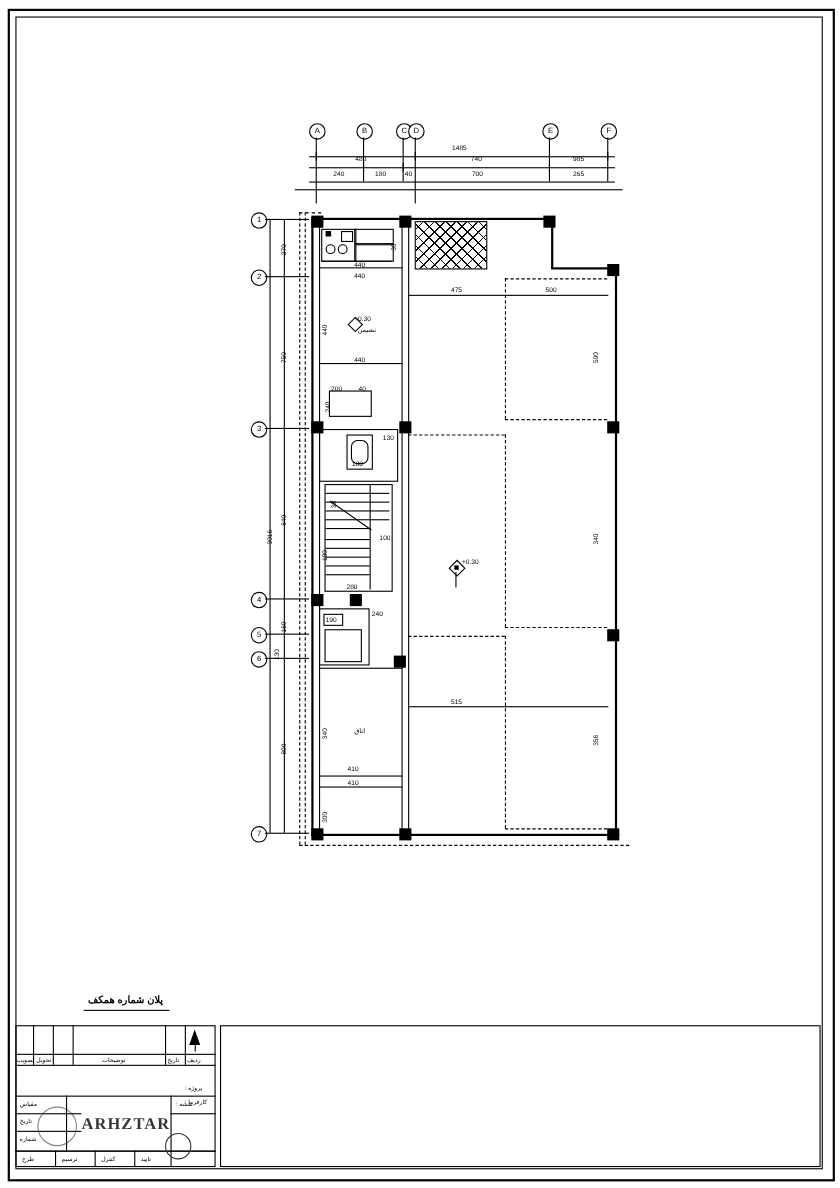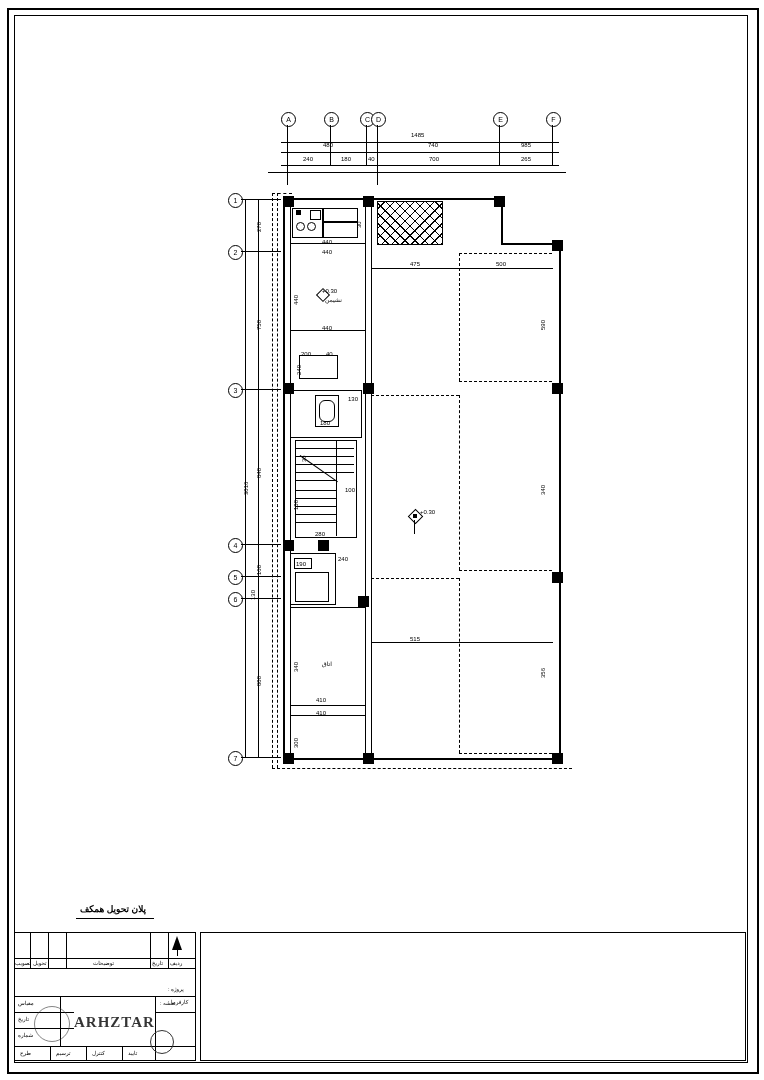--- a/index.html
+++ b/index.html
@@ -241,21 +241,21 @@
     <div class="dimtxt v" style="left:540px;top:678px;">356</div>
 
     <div class="ln" style="left:410px;top:511px;width:9px;height:9px;background:none;border:1px solid #000;transform:rotate(45deg);"></div>
     <div class="ln" style="left:413px;top:514px;width:4px;height:4px;background:#000;"></div>
     <div class="ln v" style="left:414px;top:520px;height:14px;"></div>
     <div class="lbl" style="left:420px;top:509px;">+0.30</div>
 
     <div class="ln" style="left:318px;top:290px;width:8px;height:8px;background:none;border:1px solid #000;transform:rotate(45deg);"></div>
   </div>
 
-  <div class="title-main" style="left:80px;top:904px;">پلان تحویل همکف</div>
+  <div class="title-main" style="left:80px;top:904px;">پلان شماره همکف</div>
   <div class="ln h" style="left:76px;top:918px;width:78px;"></div>
 
   <div class="tb" style="left:14px;top:932px;width:182px;height:129px;"></div>
   <div class="tb" style="left:200px;top:932px;width:546px;height:129px;"></div>
 
   <div class="ln h" style="left:14px;top:958px;width:182px;"></div>
   <div class="ln h" style="left:14px;top:968px;width:182px;"></div>
   <div class="ln v" style="left:30px;top:932px;height:36px;"></div>
   <div class="ln v" style="left:48px;top:932px;height:36px;"></div>
   <div class="ln v" style="left:66px;top:932px;height:36px;"></div>

